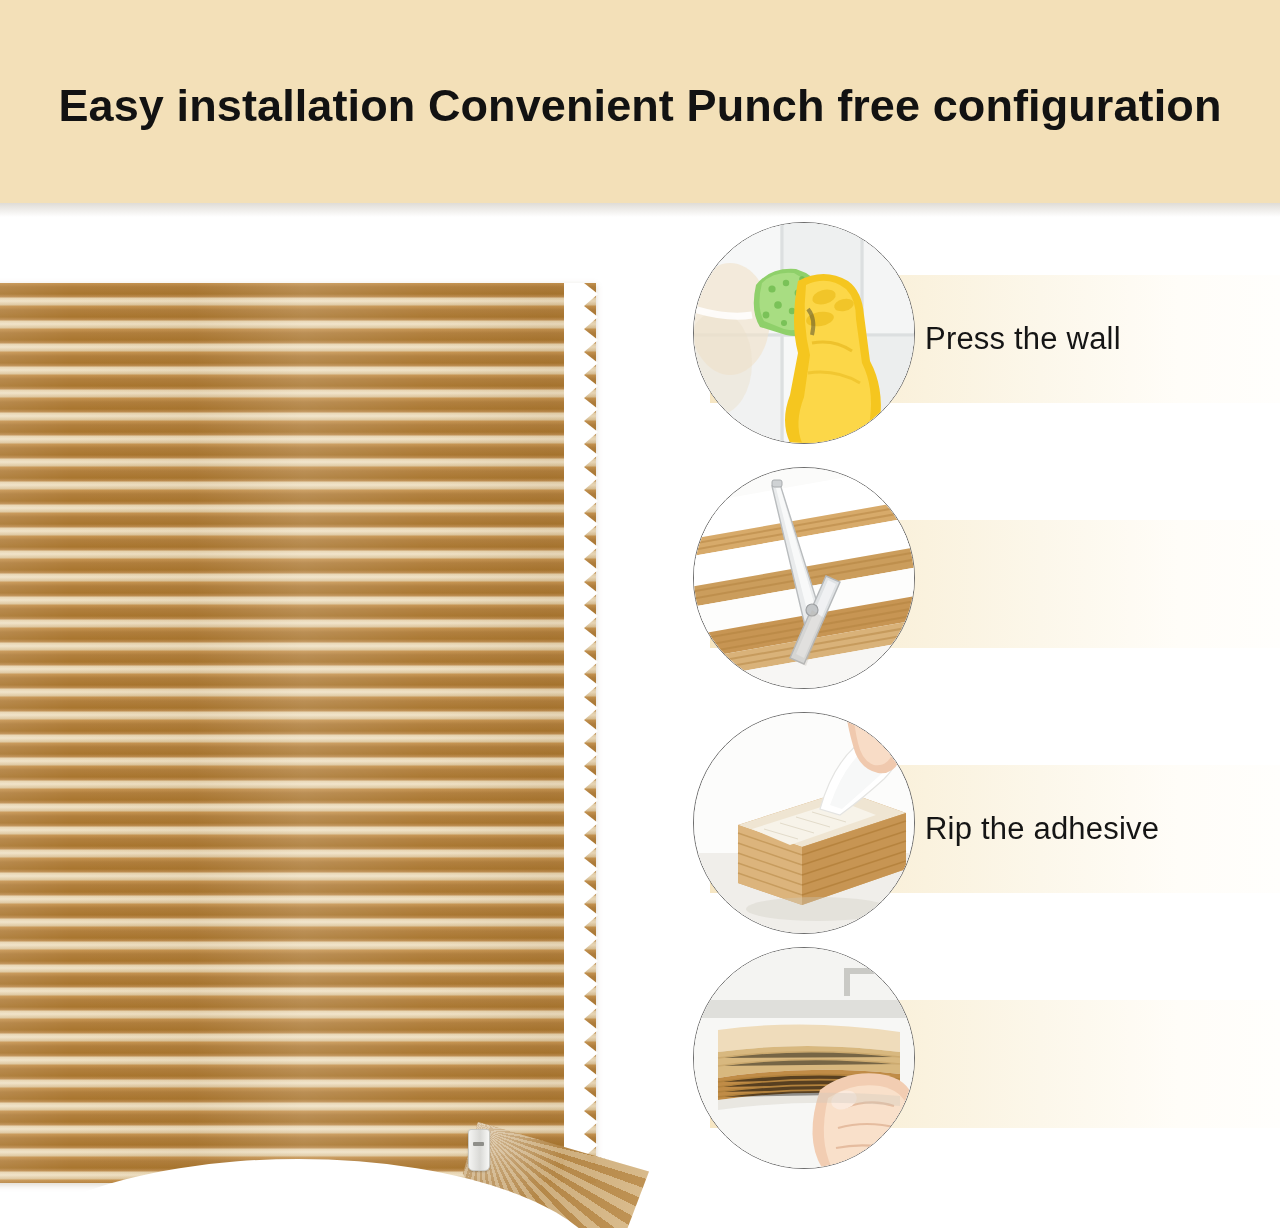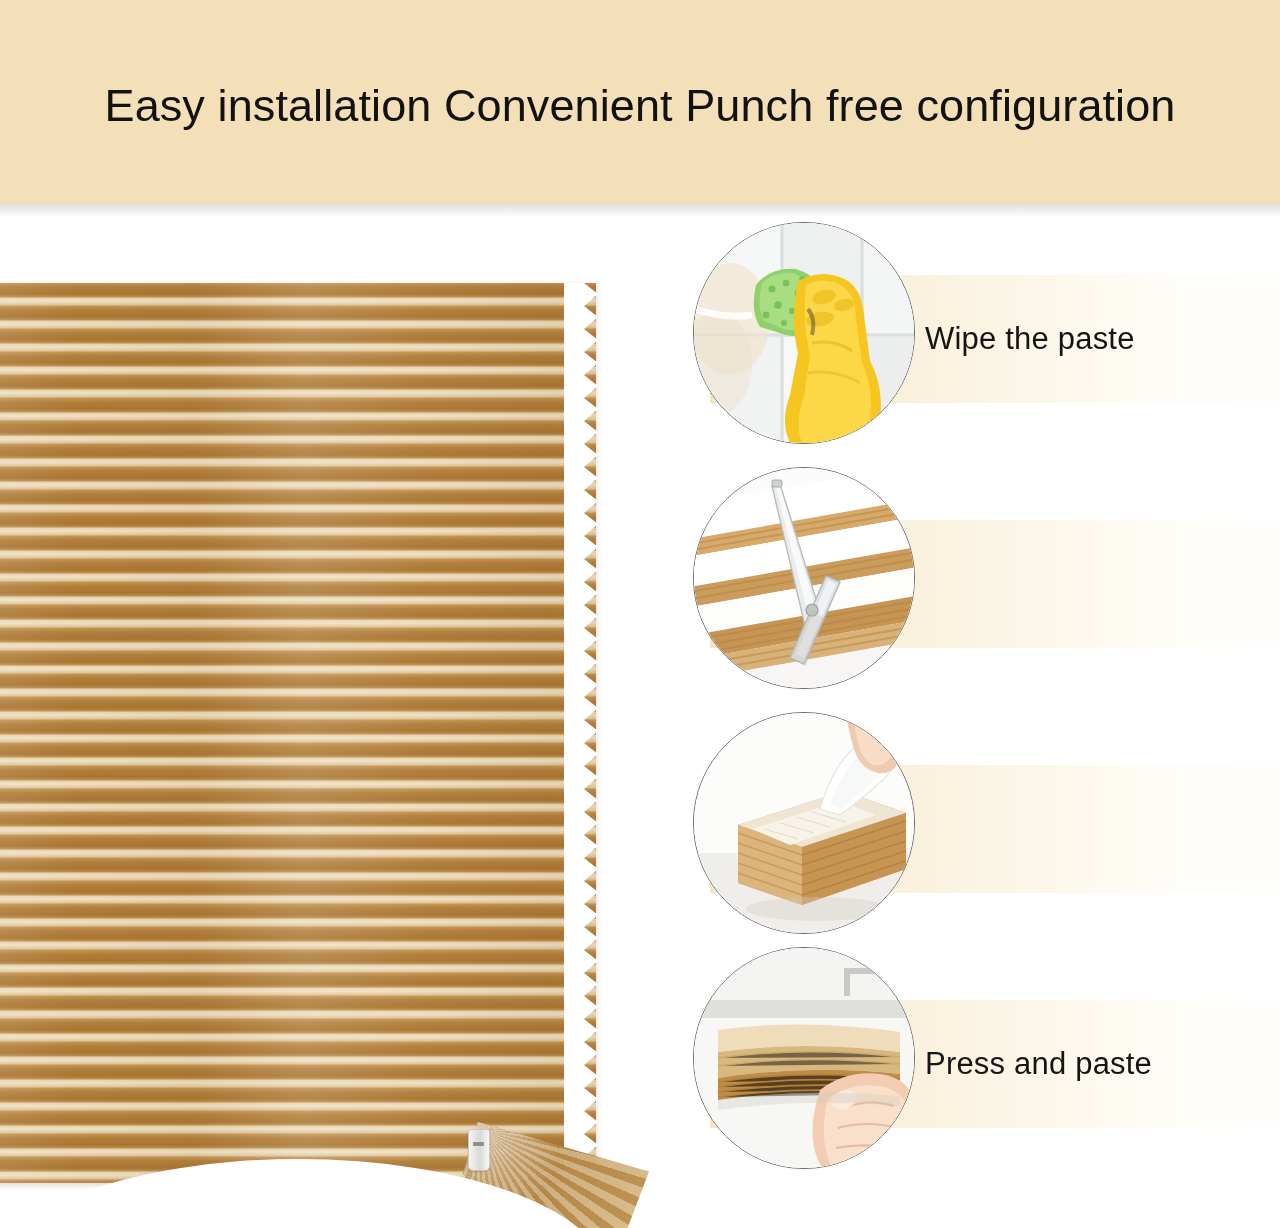--- a/index.html
+++ b/index.html
@@ -36,21 +36,21 @@
   .header-title {
     position: absolute;
     left: 0;
     top: 0;
     width: 1280px;
     height: 203px;
     display: flex;
     align-items: center;
     justify-content: center;
     font-size: 45px;
-    font-weight: 400;
+    font-weight: 700;
     color: #121212;
     letter-spacing: 0.1px;
     white-space: nowrap;
     padding-top: 8px;
     box-sizing: border-box;
     border-radius: 30px;
   }
 
   
   .blind-stage {
@@ -244,21 +244,21 @@
   <div class="blind-fan"></div>
   <div class="blind-fan-shade"></div>
   <div class="blind-bottom-cover"></div>
 </div>
 <div class="blind-clip"></div>
 
 <div class="steps">
 
   <div class="step step-1">
     <div class="step-banner"></div>
-    <div class="step-label">Wipe the paste</div>
+    <div class="step-label">Press the wall</div>
     <div class="step-photo">
       <svg width="220" height="220" viewBox="0 0 220 220">
         <rect x="0" y="0" width="220" height="220" fill="#f2f3f3"></rect>
         <rect x="0" y="0" width="220" height="220" fill="#eceeee"></rect>
 
         <g stroke="#dcdfe0" stroke-width="3">
           <line x1="88" y1="0" x2="88" y2="220"></line>
           <line x1="168" y1="0" x2="168" y2="220"></line>
           <line x1="0" y1="112" x2="220" y2="112"></line>
         </g>
@@ -343,20 +343,21 @@
           <rect x="78" y="12" width="10" height="7" rx="2" fill="#cfd2d4" stroke="#a9acae" stroke-width="1"></rect>
         </g>
 
         <path d="M96 190 L118 142 L130 150 L112 198 Z" fill="#b9b5aa" opacity="0.28"></path>
       </svg>
     </div>
   </div>
 
   <div class="step step-3">
     <div class="step-banner"></div>
+    <div class="step-label">Rip the adhesive</div>
     <div class="step-photo">
       <svg width="220" height="220" viewBox="0 0 220 220">
         <rect x="0" y="0" width="220" height="220" fill="#fcfcfb"></rect>
         <rect x="0" y="140" width="220" height="80" fill="#f0eeea"></rect>
 
         <path d="M44 112 L150 78 L212 100 L212 156 L108 192 L44 170 Z" fill="#d2a264"></path>
         <path d="M44 112 L150 78 L212 100 L108 134 Z" fill="#efe5d2"></path>
         <path d="M108 134 L212 100 L212 156 L108 192 Z" fill="#c79553"></path>
         <path d="M44 112 L108 134 L108 192 L44 170 Z" fill="#dcb47c"></path>
 
@@ -390,21 +391,20 @@
         <path d="M160 0 Q182 0 194 14 Q204 26 198 42 Q192 54 180 52 Q168 48 164 30 Q160 14 160 0 Z" fill="#f8dcc6"></path>
         <path d="M186 6 Q202 12 204 28" stroke="#e0b396" stroke-width="2.4" fill="none"></path>
 
         <ellipse cx="124" cy="196" rx="72" ry="12" fill="#cfcabf" opacity="0.35"></ellipse>
       </svg>
     </div>
   </div>
 
   <div class="step step-4">
     <div class="step-banner"></div>
-    <div class="step-label">Press and paste</div>
     <div class="step-photo">
       <svg width="220" height="220" viewBox="0 0 220 220">
         <rect x="0" y="0" width="220" height="220" fill="#fbfbfa"></rect>
 
         <rect x="0" y="0" width="220" height="52" fill="#f4f4f2"></rect>
         <rect x="0" y="52" width="220" height="18" fill="#dfdfdb"></rect>
         <rect x="0" y="70" width="220" height="150" fill="#f7f7f5"></rect>
         <path d="M150 20 L196 20 L196 26 L156 26 L156 48 L150 48 Z" fill="#c9c9c5"></path>
 
         <path d="M24 82 Q110 70 206 84 L206 104 Q112 92 24 104 Z" fill="#efdcbb"></path>

